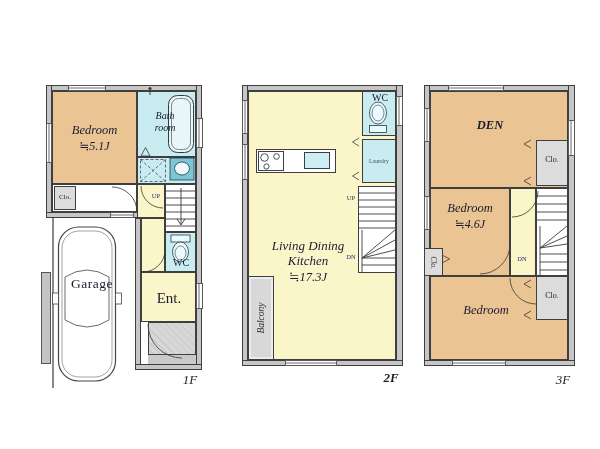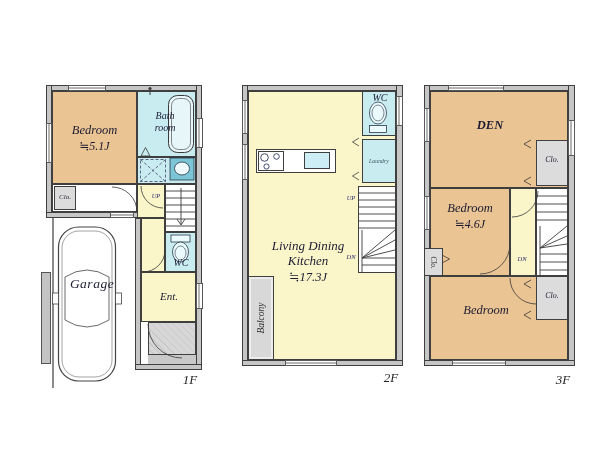--- a/index.html
+++ b/index.html
@@ -23,25 +23,25 @@
         background:linear-gradient(to bottom,#fff 0,#fff 1px,#6a6a6a 2px,#fff 3px,#fff 100%);}
   .winv{position:absolute;box-sizing:border-box;border:1px solid #5a5a5a;z-index:4;
         background:linear-gradient(to right,#fff 0,#fff 1px,#6a6a6a 2px,#fff 3px,#fff 100%);}
   
   #lines{position:absolute;left:0;top:0;z-index:5;pointer-events:none;}
   
   .lbl{position:absolute;z-index:6;text-align:center;font-style:italic;color:#1b1b33;line-height:1.18;}
   .l1{font-size:12.5px;}
   .l2{font-size:12px;margin-top:1px;}
   .big{font-size:13px;}
-  .sm{position:absolute;z-index:6;text-align:center;font-style:italic;color:#1b1b33;}
+  .sm{position:absolute;z-index:6;text-align:center;color:#1b1b33;}
   .clo{font-size:8px;}
   .clo1{font-size:7px;}
   .wctxt{font-size:10px;}
-  .ent{font-size:11px;}
+  .ent{font-size:15px;}
   .gar{font-size:13.5px;letter-spacing:.5px;}
   .nav{font-size:6.5px;color:#2d2d70;}
   .ldy{font-size:5.5px;color:#33505a;letter-spacing:.2px;}
   .flbl{position:absolute;z-index:6;font-style:italic;font-size:13px;color:#1e1e1e;text-align:center;}
   .vwrap{position:absolute;z-index:6;display:flex;align-items:center;justify-content:center;}
   .vwrap span{white-space:nowrap;font-style:italic;color:#2e2e2e;}
   .balctxt{font-size:9.5px;transform:rotate(-90deg);}
   .clovtxt{font-size:7.5px;transform:rotate(90deg);color:#1b1b33;}
   .fence{position:absolute;background:#c4c4c4;border:1px solid #555;box-sizing:border-box;z-index:2;}
   .garage{position:absolute;background:#fff;border-left:2px solid #8a8a8a;box-sizing:border-box;z-index:0;}
@@ -125,21 +125,21 @@
     <div class="sm nav" style="left:341px;top:194px;width:20px;">UP</div>
     <div class="sm nav" style="left:341px;top:253px;width:20px;">DN</div>
     <div class="lbl" style="left:248px;top:238px;width:120px;">
       <div class="big">Living Dining</div>
       <div class="big">Kitchen</div>
       <div class="l2" style="font-size:12.5px">≒17.3J</div>
     </div>
     <div class="vwrap" style="left:248px;top:276px;width:26px;height:84px;">
       <span class="balctxt">Balcony</span>
     </div>
-    <div class="flbl" style="left:378px;top:370px;width:26px;">2F</div>
+    <div class="flbl" style="left:378px;top:370px;width:26px;font-weight:bold;">2F</div>
   </div>
 
   <div>
 
     <div class="w" style="left:424px;top:85px;width:151px;height:6px;"></div>
     <div class="w" style="left:424px;top:85px;width:6px;height:281px;"></div>
     <div class="w" style="left:568px;top:85px;width:7px;height:281px;"></div>
     <div class="w" style="left:424px;top:360px;width:151px;height:6px;"></div>
 
     <div class="rm tan" style="left:430px;top:91px;width:138px;height:97px;"></div>

